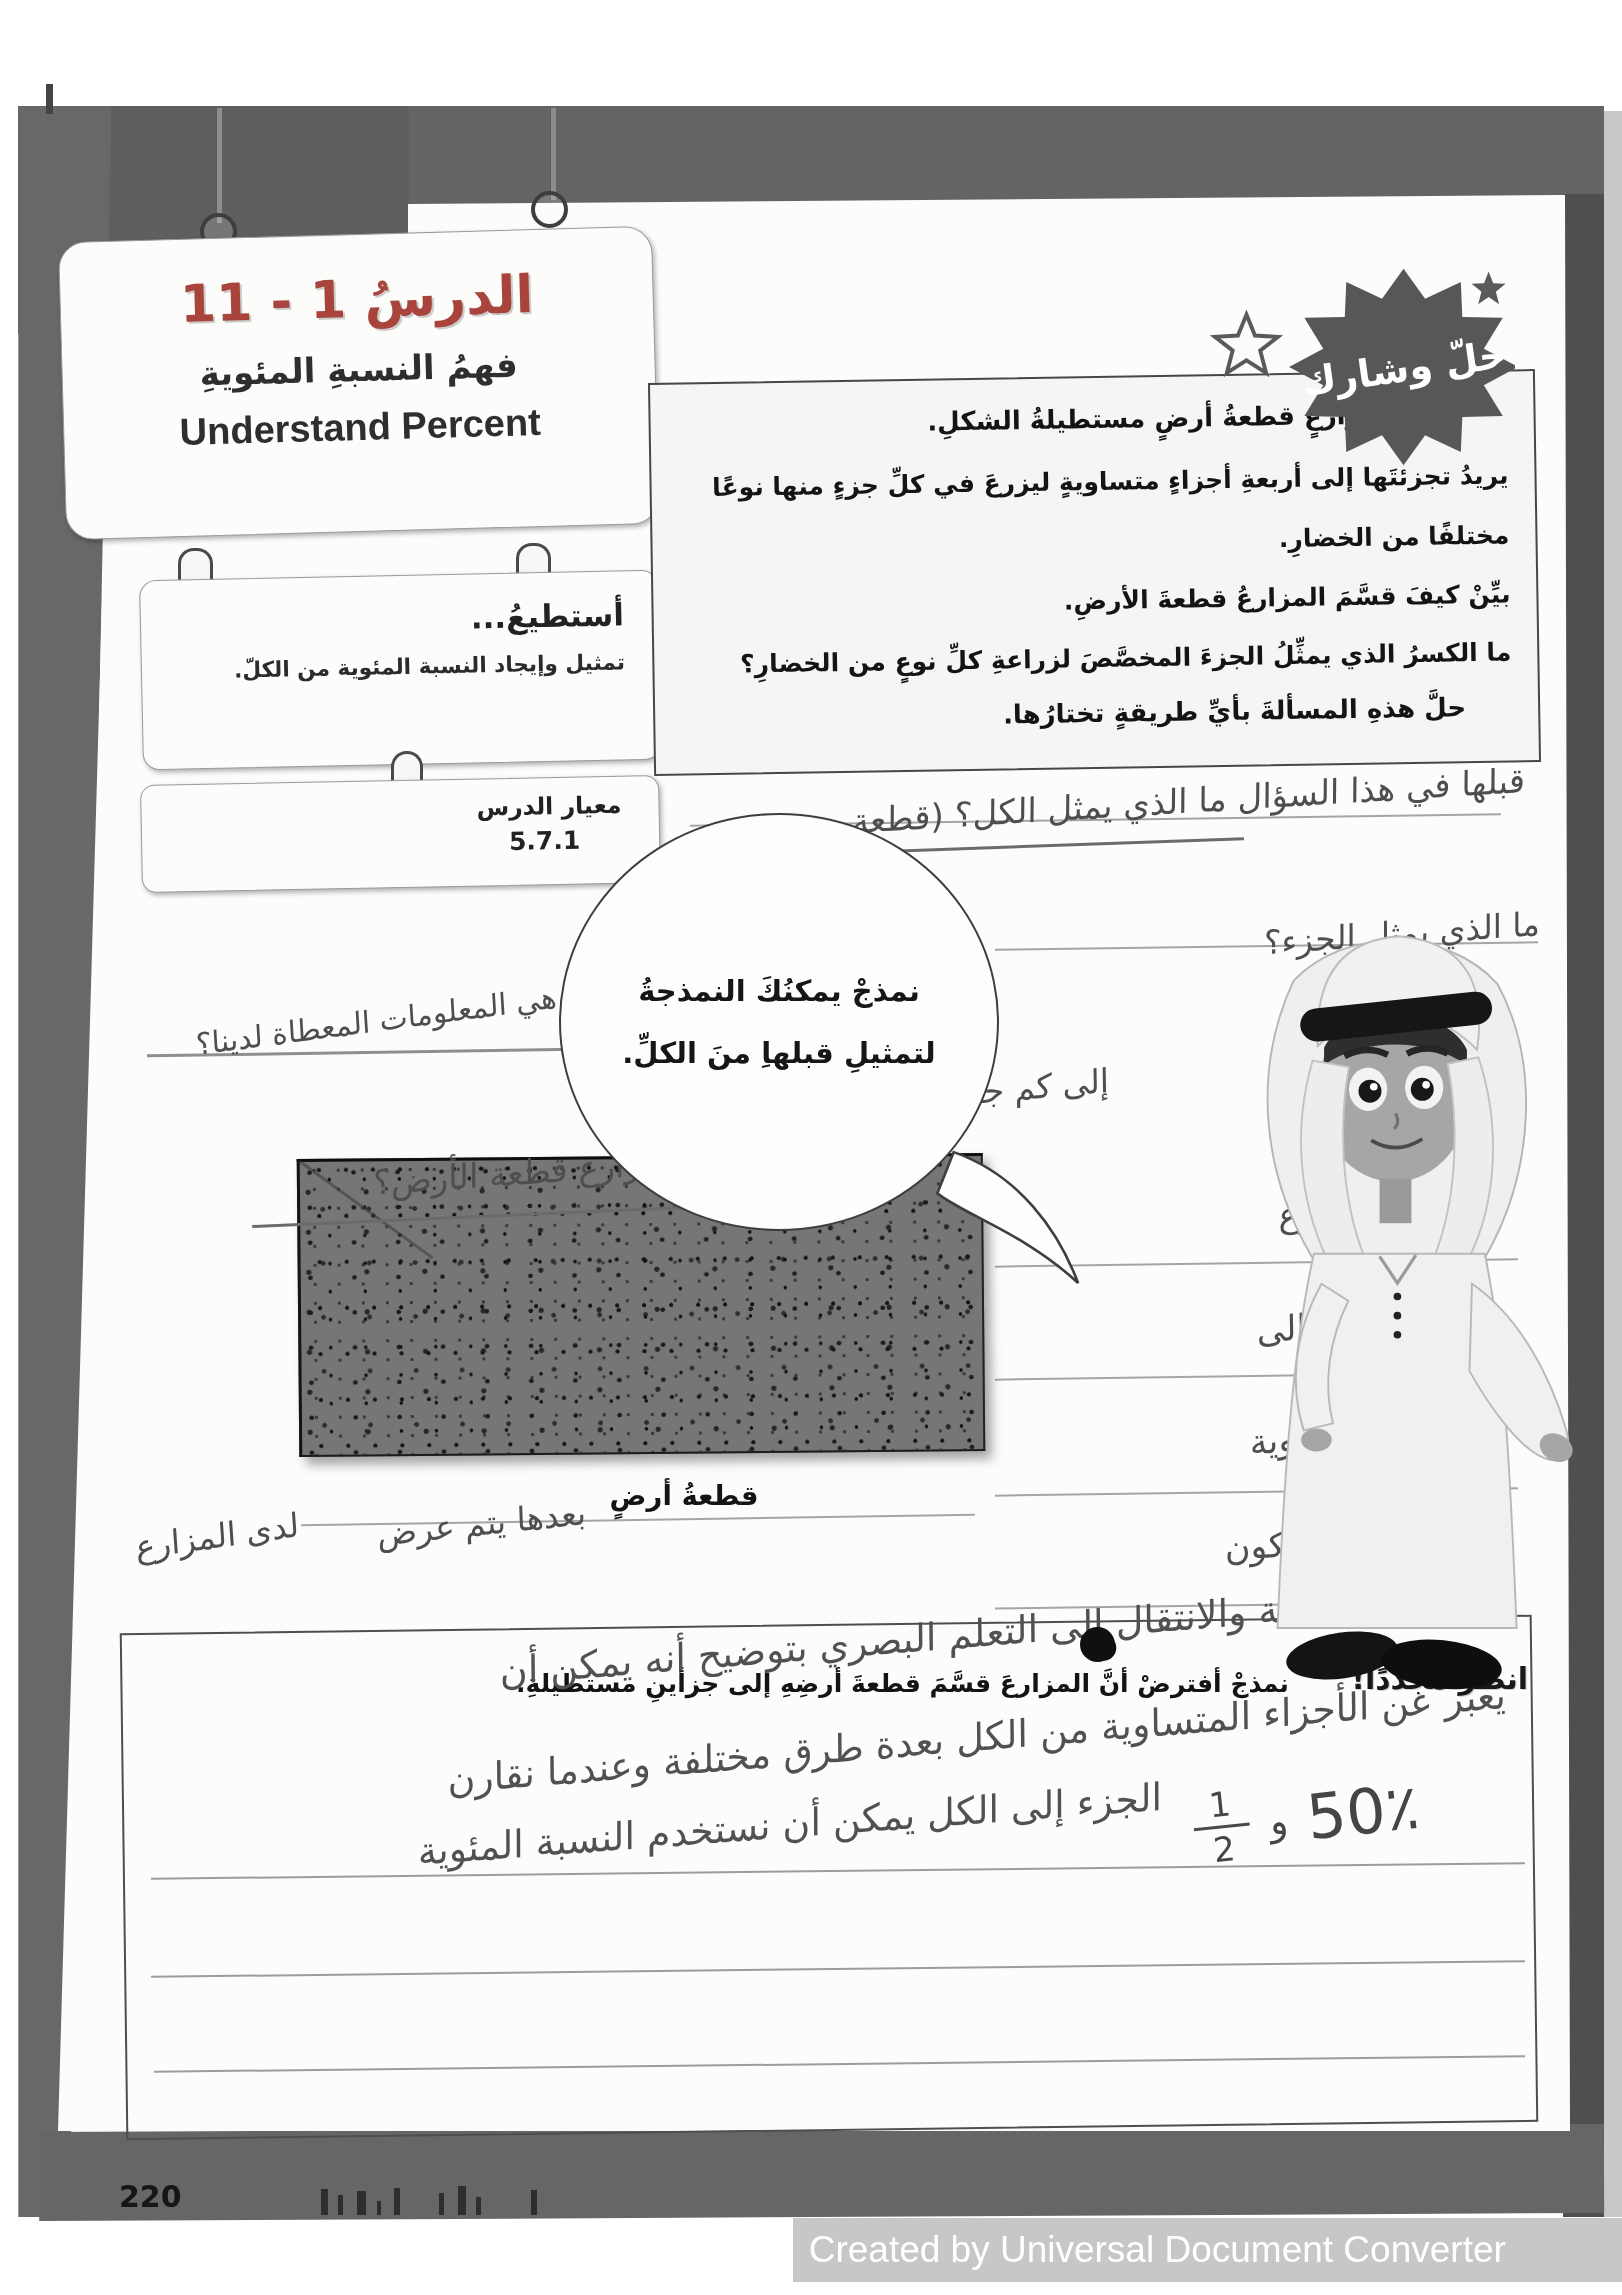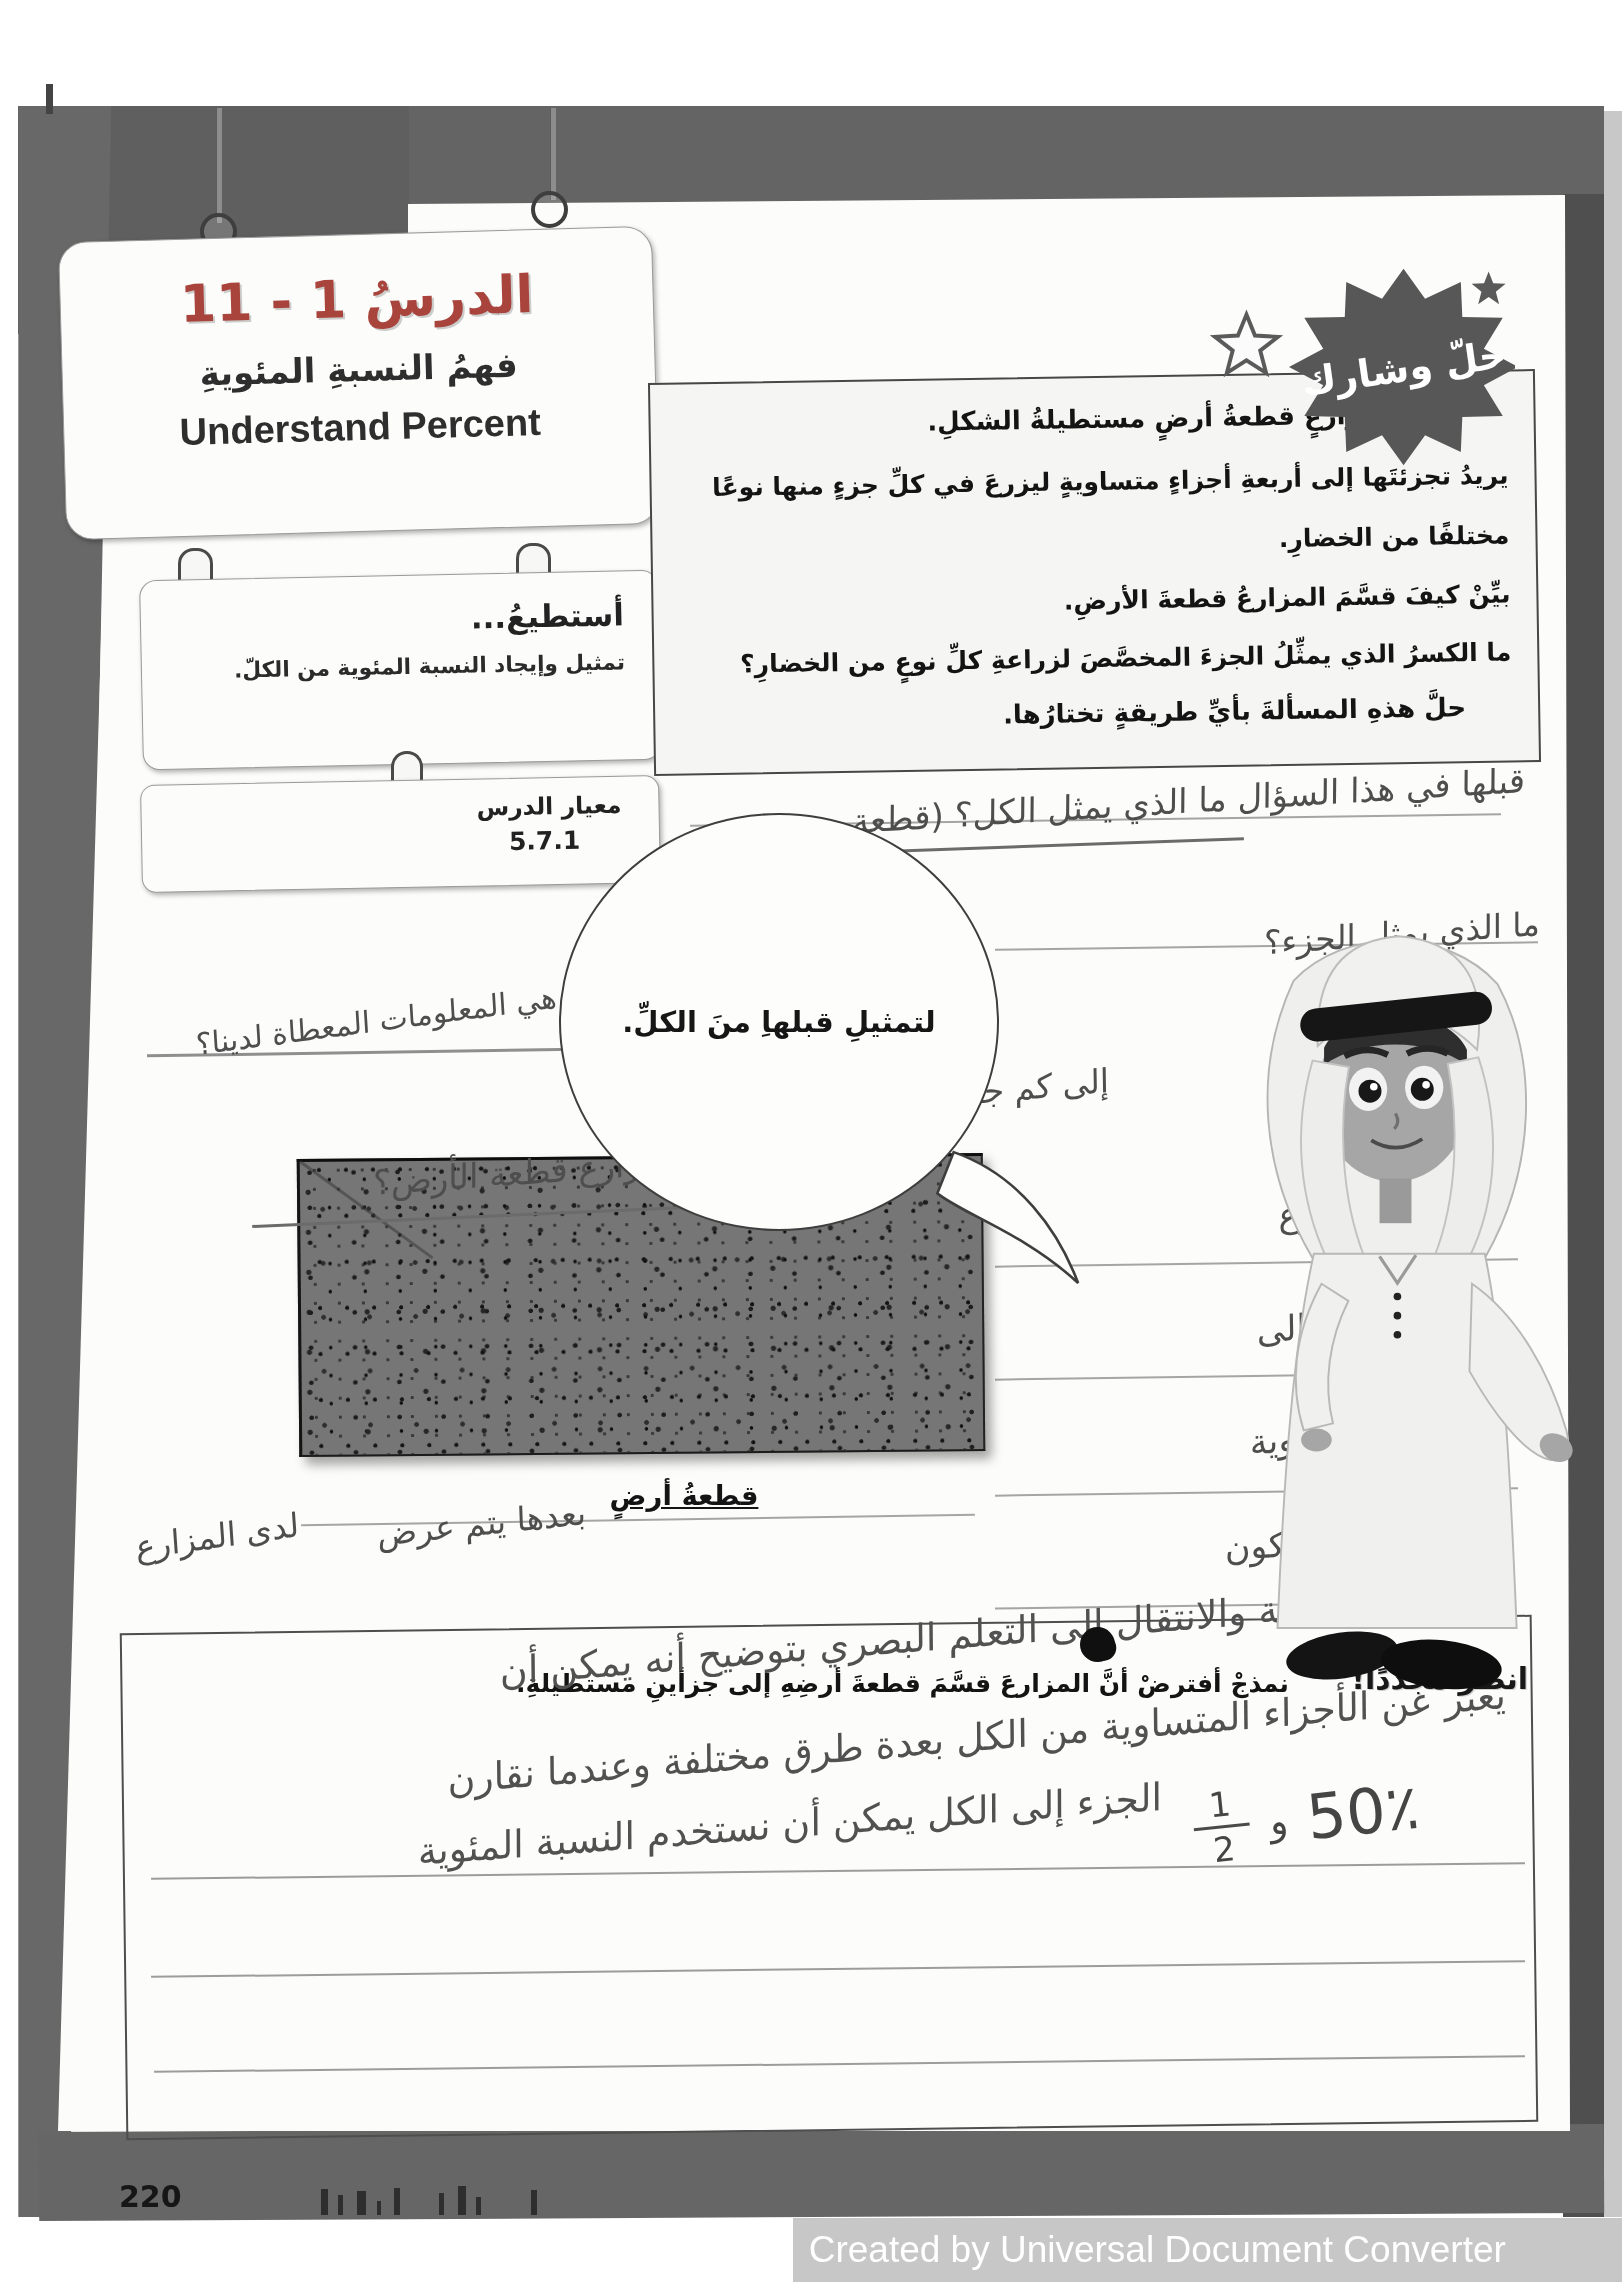--- a/index.html
+++ b/index.html
@@ -124,21 +124,21 @@
   <div class="rule" style="left:995px;top:945px;width:543px;transform:rotate(-.8deg);"></div>
   <div class="rule" style="left:147px;top:1051px;width:429px;height:2.6px;background:#8f8f8f;transform:rotate(-.9deg);"></div>
   <div class="rule" style="left:995px;top:1262px;width:523px;transform:rotate(-.8deg);"></div>
   <div class="rule" style="left:995px;top:1375px;width:523px;transform:rotate(-.8deg);"></div>
   <div class="rule" style="left:995px;top:1491px;width:523px;transform:rotate(-.8deg);"></div>
   <div class="rule" style="left:995px;top:1604px;width:510px;transform:rotate(-.8deg);"></div>
   <div class="rule" style="left:301px;top:1519px;width:674px;transform:rotate(-.9deg);"></div>
 
   <div id="land"></div>
   <div class="abs" style="left:300px;top:1160px;width:164px;height:2.6px;background:#3a3a3a;opacity:.55;transform:rotate(36deg);transform-origin:left center;"></div>
-  <div class="abs rtl" style="left:576px;top:1479px;width:216px;font-size:27.5px;font-weight:800;color:#141414;text-align:center;text-decoration:underline;">قطعةُ أرضٍ</div>
+  <div class="abs rtl" style="left:576px;top:1479px;width:216px;font-size:27.5px;font-weight:800;color:#141414;text-align:center;">قطعةُ أرضٍ</div>
 
   <div id="look-box"></div>
   <div class="abs rtl" style="left:1299px;top:1661px;width:229px;font-size:30px;font-weight:900;color:#181818;text-shadow:1.3px 1.3px 0 #cfcfcf;">انظرْ مجدّدًا!</div>
   <div class="printline" style="left:216px;top:1669px;width:1073px;">نمذجْ  أفترضْ أنَّ المزارعَ قسَّمَ قطعةَ أرضِهِ إلى جزأينِ مستطيلةِ.</div>
   <div class="rule" style="left:151px;top:1870px;width:1374px;transform:rotate(-.65deg);background:#9c9c9c;"></div>
   <div class="rule" style="left:151px;top:1968px;width:1374px;transform:rotate(-.65deg);background:#9c9c9c;"></div>
   <div class="rule" style="left:154px;top:2063px;width:1371px;transform:rotate(-.65deg);background:#9c9c9c;"></div>
 
   <div class="hand" style="left:612px;top:760px;width:913px;font-size:34px;transform:rotate(-3.5deg) skewX(-4deg);">قبلها في هذا السؤال ما الذي يمثل الكل؟ (قطعة</div>
   <div class="hand" style="left:564px;top:842px;width:137px;transform:rotate(-28deg) skewX(-4deg);">الأرض)</div>
@@ -163,20 +163,21 @@
     <span style="font-size:38px;">و</span>
     <span class="frac">
       <span style="font-size:34px;">1</span>
       <span class="bar"></span>
       <span style="font-size:34px;">2</span>
     </span>
   </div>
 
   <div id="bubble">
     <div class="txt">
+      <div>نمذجْ  يمكنُكَ النمذجةُ</div>
       <div>لتمثيلِ قبلهاِ منَ الكلِّ.</div>
     </div>
   </div>
   <svg class="abs" style="left:921px;top:1116px;" width="216" height="177" viewBox="0 0 330 270">
     <path d="M50,55 C150,90 210,175 240,255 C160,180 65,150 25,118 Z" fill="#fdfdfc" stroke="#3e3e3e" stroke-width="4"></path>
   </svg>
 
   <svg class="abs" style="left:1216px;top:898px;" width="359" height="797" viewBox="0 0 560 1250">
     <path d="M120,130 C55,270 70,430 150,565 L420,565 C500,425 505,255 440,135 C360,45 200,45 120,130 Z" fill="#efefed" stroke="#b5b5b5" stroke-width="3"></path>
     <ellipse cx="278" cy="305" rx="120" ry="140" fill="#a6a6a6"></ellipse>

